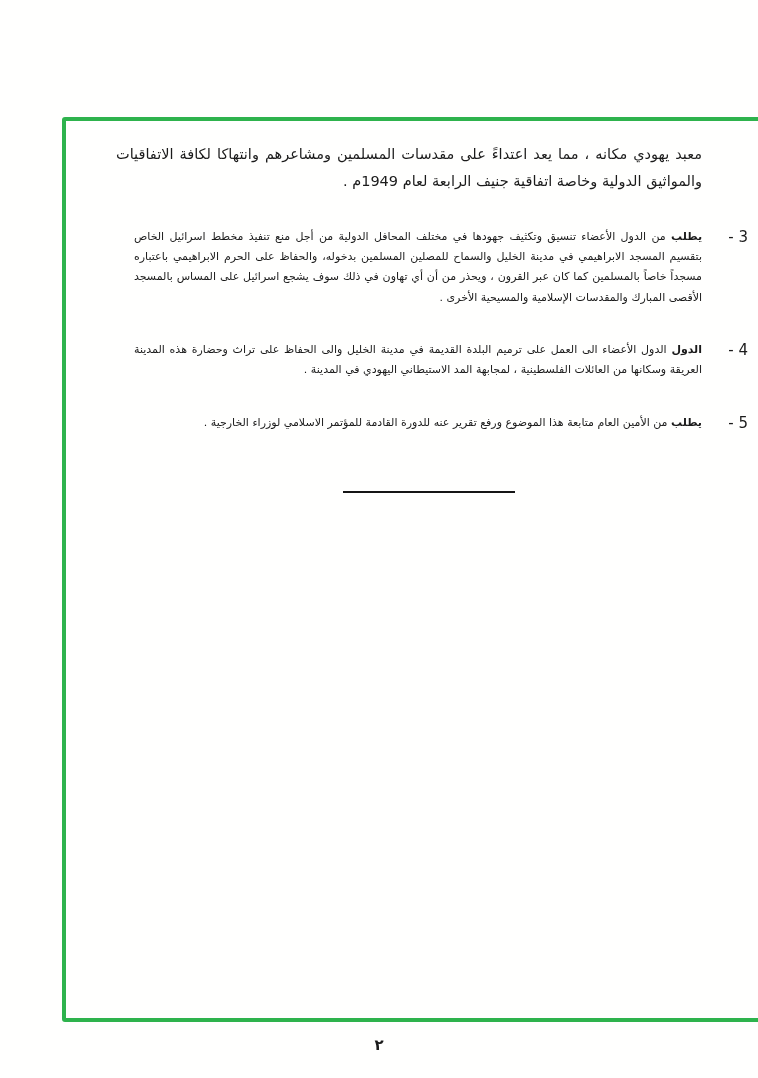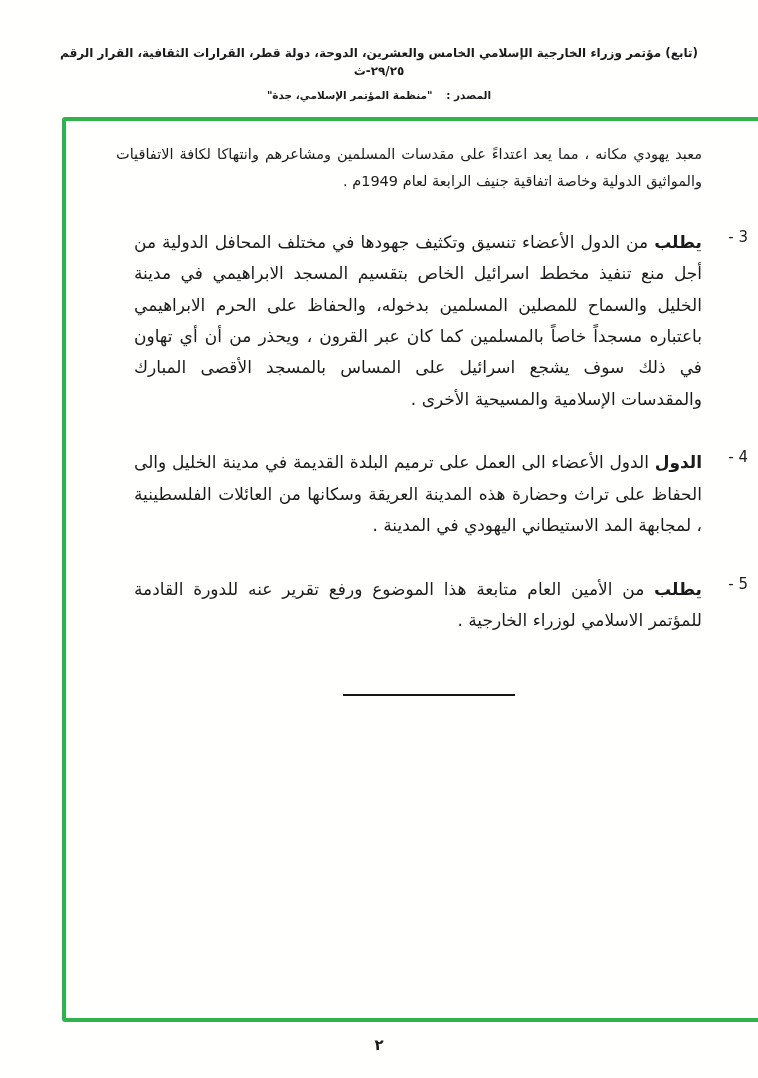--- a/index.html
+++ b/index.html
@@ -60,21 +60,21 @@
   }
   .item-number {
     flex: 0 0 46px;
     width: 46px;
     font-size: 15px;
     padding-top: 1px;
     direction: rtl;
   }
   .item-body {
     flex: 1 1 auto;
-    font-size: 17px;
+    font-size: 11px;
     line-height: 1.85;
     text-align: justify;
     margin-left: 24px;
   }
   .item-body b { font-weight: bold; }
   .section-divider {
     width: 172px;
     border: 0;
     border-top: 2px solid #151515;
     margin: 58px auto 0 auto;
@@ -88,27 +88,20 @@
     text-align: center;
     font-weight: bold;
     font-size: 15px;
   }
 </style>
 </head>
 <body>
 
 <div class="page">
 
-  <header class="doc-header">
-    <div class="line1">(تابع) مؤتمر وزراء الخارجية الإسلامي الخامس والعشرين، الدوحة، دولة قطر، القرارات الثقافية، القرار الرقم ٢٩/٢٥-ث</div>
-    <div class="line2">
-      <span class="src-label">المصدر :</span>
-      <span class="src-value">"منظمة المؤتمر الإسلامي، جدة"</span>
-    </div>
-  </header>
 
   <section class="content-frame" style="border-color: rgb(46, 179, 77);">
 
     <p class="intro-paragraph">معبد يهودي مكانه ، مما يعد اعتداءً على مقدسات المسلمين ومشاعرهم وانتهاكا لكافة الاتفاقيات والمواثيق الدولية وخاصة اتفاقية جنيف الرابعة لعام 1949م .</p>
 
     <div class="list-item">
       <div class="item-number">3 -</div>
       <p class="item-body"><b>يطلب</b> <span>من الدول الأعضاء تنسيق وتكثيف جهودها في مختلف المحافل الدولية من أجل منع تنفيذ مخطط اسرائيل الخاص بتقسيم المسجد الابراهيمي في مدينة الخليل والسماح للمصلين المسلمين بدخوله، والحفاظ على الحرم الابراهيمي باعتباره مسجداً خاصاً بالمسلمين كما كان عبر القرون ، ويحذر من أن أي تهاون في ذلك سوف يشجع اسرائيل على المساس بالمسجد الأقصى المبارك والمقدسات الإسلامية والمسيحية الأخرى .</span></p>
     </div>
 

